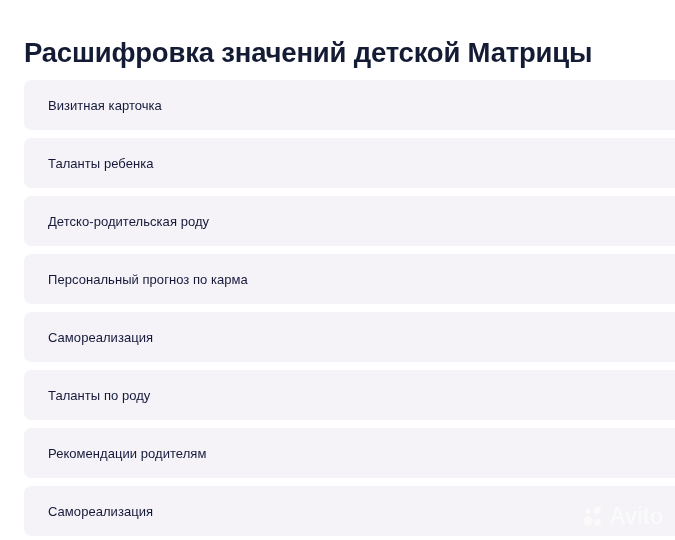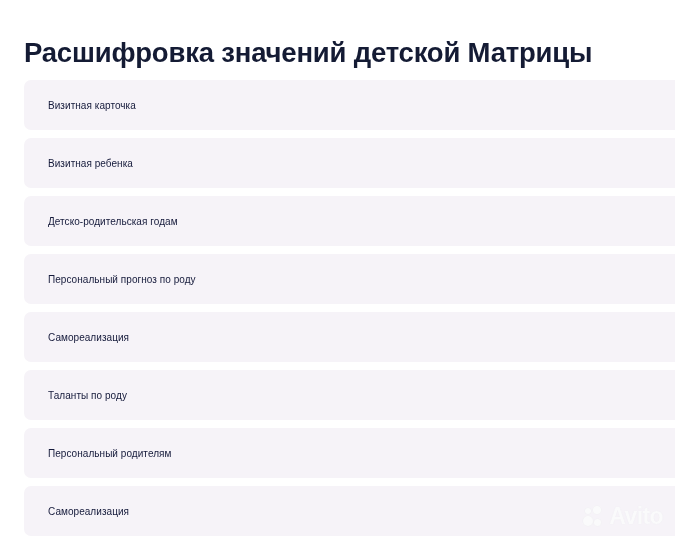--- a/index.html
+++ b/index.html
@@ -47,21 +47,21 @@
     height: 50px;
     margin-bottom: 8px;
     background: #f6f3f8;
     border-radius: 7px;
     display: flex;
     align-items: center;
   }
 
   .list-item-label {
     padding-left: 24px;
-    font-size: 10px;
+    font-size: 13px;
     font-weight: 400;
     color: #14193a;
     letter-spacing: 0.05px;
     white-space: nowrap;
   }
 
   
   .watermark {
     position: absolute;
     right: 12px;
@@ -106,41 +106,41 @@
 
   <h1 class="page-title">Расшифровка значений детской Матрицы</h1>
 
   <div class="list">
 
     <div class="list-item">
       <span class="list-item-label">Визитная карточка</span>
     </div>
 
     <div class="list-item">
-      <span class="list-item-label">Визитная ребенка</span>
+      <span class="list-item-label">Таланты ребенка</span>
     </div>
 
     <div class="list-item">
-      <span class="list-item-label">Детско-родительская годам</span>
+      <span class="list-item-label">Детско-родительская роду</span>
     </div>
 
     <div class="list-item">
-      <span class="list-item-label">Персональный прогноз по роду</span>
+      <span class="list-item-label">Персональный прогноз по карма</span>
     </div>
 
     <div class="list-item">
       <span class="list-item-label">Самореализация</span>
     </div>
 
     <div class="list-item">
       <span class="list-item-label">Таланты по роду</span>
     </div>
 
     <div class="list-item">
-      <span class="list-item-label">Персональный родителям</span>
+      <span class="list-item-label">Рекомендации родителям</span>
     </div>
 
     <div class="list-item">
       <span class="list-item-label">Самореализация</span>
     </div>
 
   </div>
 
   <div class="watermark">
     <span class="watermark-mark">

